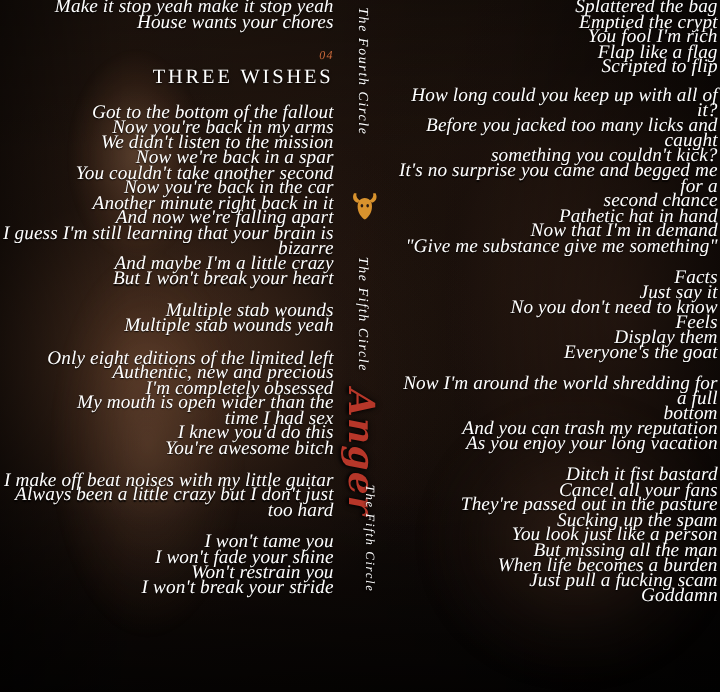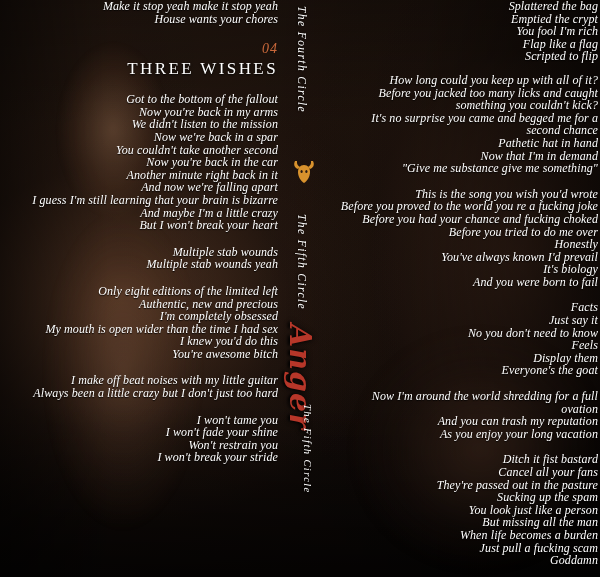--- a/index.html
+++ b/index.html
@@ -66,31 +66,31 @@
   }
   .right-col {
     left: 330px;
     width: 268px;
     text-align: right;
     box-sizing: border-box;
   }
 
   .lyric {
     font-style: italic;
-    font-size: 12px;
+    font-size: 16px;
     line-height: 12.6px;
     letter-spacing: 0.1px;
     text-shadow: 0 1px 1px rgba(0,0,0,0.85);
     white-space: pre-wrap;
   }
   .block { margin-bottom: 11px; }
   .block:last-child { margin-bottom: 0; }
 
   .track-num {
-    font-size: 14px;
+    font-size: 10px;
     color: #c9683a;
     font-style: italic;
     letter-spacing: 1px;
     margin-bottom: 2px;
   }
   .track-title {
     font-size: 17px;
     letter-spacing: 2.4px;
     font-style: normal;
     font-weight: normal;
@@ -201,36 +201,28 @@
 Flap like a flag
 Scripted to flip</div>
     <div class="block lyric" style="">How long could you keep up with all of it?
 Before you jacked too many licks and caught
 something you couldn't kick?
 It's no surprise you came and begged me for a
 second chance
 Pathetic hat in hand
 Now that I'm in demand
 "Give me substance give me something"</div>
-    <div class="block lyric" style="margin-top:13px;">This is the song you wish you'd wrote
-Before you proved to the world you re a fucking joke
-Before you had your chance and fucking choked
-Before you tried to do me over
-Honestly
-You've always known I'd prevail
-It's biology
-And you were born to fail</div>
     <div class="block lyric" style="margin-top:13px;">Facts
 Just say it
 No you don't need to know
 Feels
 Display them
 Everyone's the goat</div>
     <div class="block lyric" style="margin-top:13px;">Now I'm around the world shredding for a full
-ovation
+bottom
 And you can trash my reputation
 As you enjoy your long vacation</div>
     <div class="block lyric" style="margin-top:13px;">Ditch it fist bastard
 Cancel all your fans
 They're passed out in the pasture
 Sucking up the spam
 You look just like a person
 But missing all the man
 When life becomes a burden
 Just pull a fucking scam

